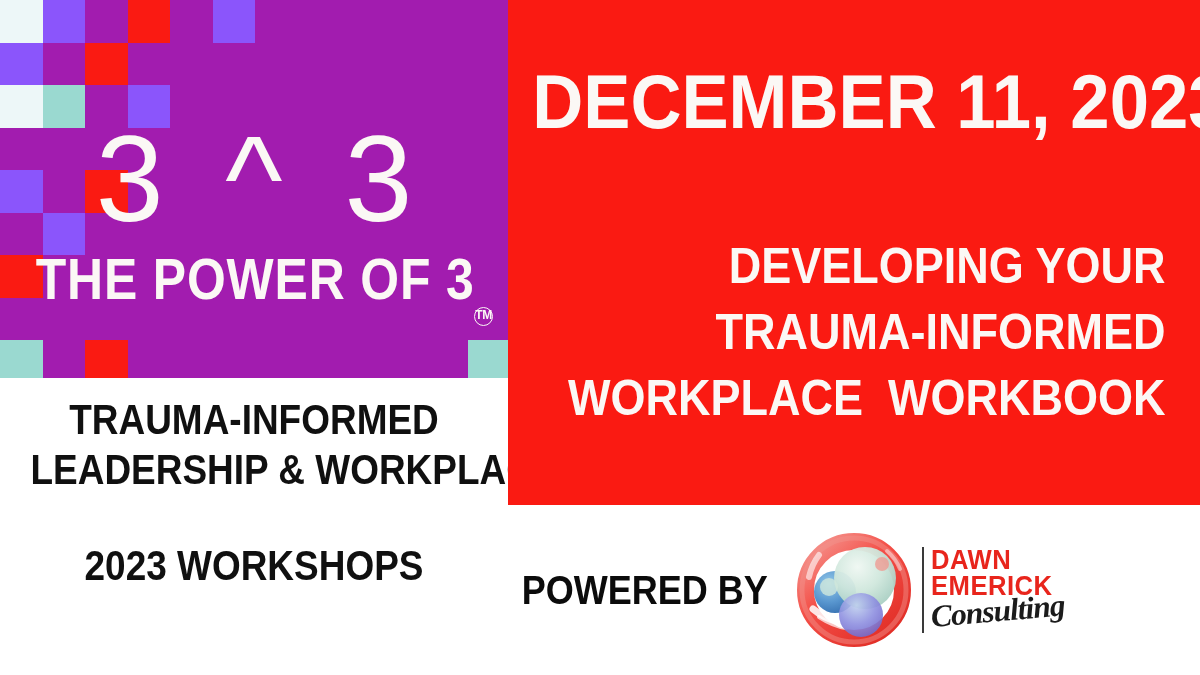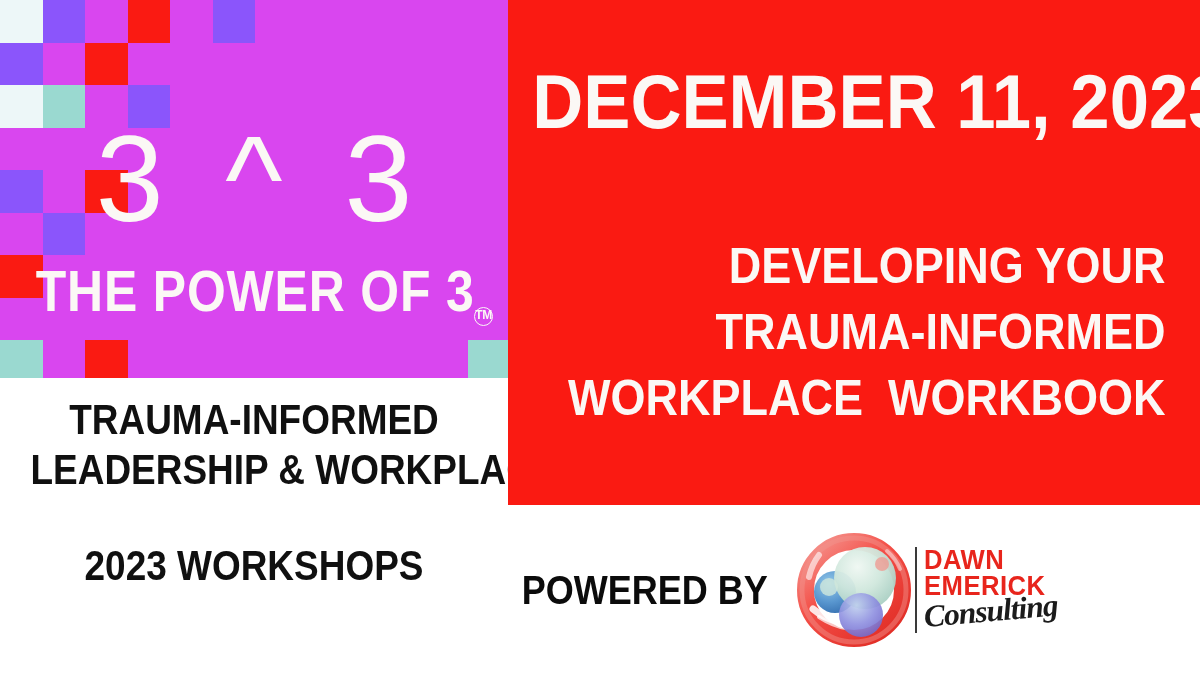--- a/index.html
+++ b/index.html
@@ -8,21 +8,21 @@
     width:1200px;height:675px;
     background:#ffffff;
     font-family:"Liberation Sans", sans-serif;
     overflow:hidden;
   }
   #stage{position:relative;width:1200px;height:675px;background:#ffffff;overflow:hidden;}
 
   
   #logo-tile{
     position:absolute;left:0;top:0;width:508px;height:378px;
-    background:#d946ef;overflow:hidden;
+    background:#a21caf;overflow:hidden;
   }
   .cell{position:absolute;}
 
   #logo-lockup{
     position:absolute;left:0;top:0;width:508px;height:378px;
   }
   #three-pow-three{
     position:absolute;left:0;top:118px;width:508px;
     text-align:center;
     color:#FBF8F5;
@@ -31,21 +31,20 @@
     font-size:122px;
     line-height:1;
     letter-spacing:14px;
     text-indent:14px;
     white-space:pre;
   }
   #power-of-3-wrap{
     position:absolute;left:0;top:250px;width:508px;
     text-align:center;
     white-space:nowrap;
-    margin-top:12px;
   }
   #power-of-3{
     display:inline-block;
     color:#FBF8F5;
     font-family:"Liberation Sans Narrow","Liberation Sans", sans-serif;
     font-weight:700;
     font-size:58px;
     line-height:1;
     letter-spacing:1px;
     transform:scaleX(.86);
@@ -125,21 +124,21 @@
     margin-right:14px;
   }
   #dec-logo{
     display:flex;align-items:center;
   }
   #dec-orb{
     position:relative;width:118px;height:118px;flex:0 0 118px;
   }
   #dec-wordmark{
     position:relative;display:flex;align-items:center;
-    margin-left:2px;
+    margin-left:9px;
   }
   #dec-divider{
     width:2px;height:86px;background:#3A3A3A;margin-right:7px;
   }
   #dec-text{display:block;}
   .dec-red{
     color:#E8251C;
     font-family:"Liberation Sans Narrow","Liberation Sans", sans-serif;
     font-weight:700;
     font-size:27px;line-height:26px;

